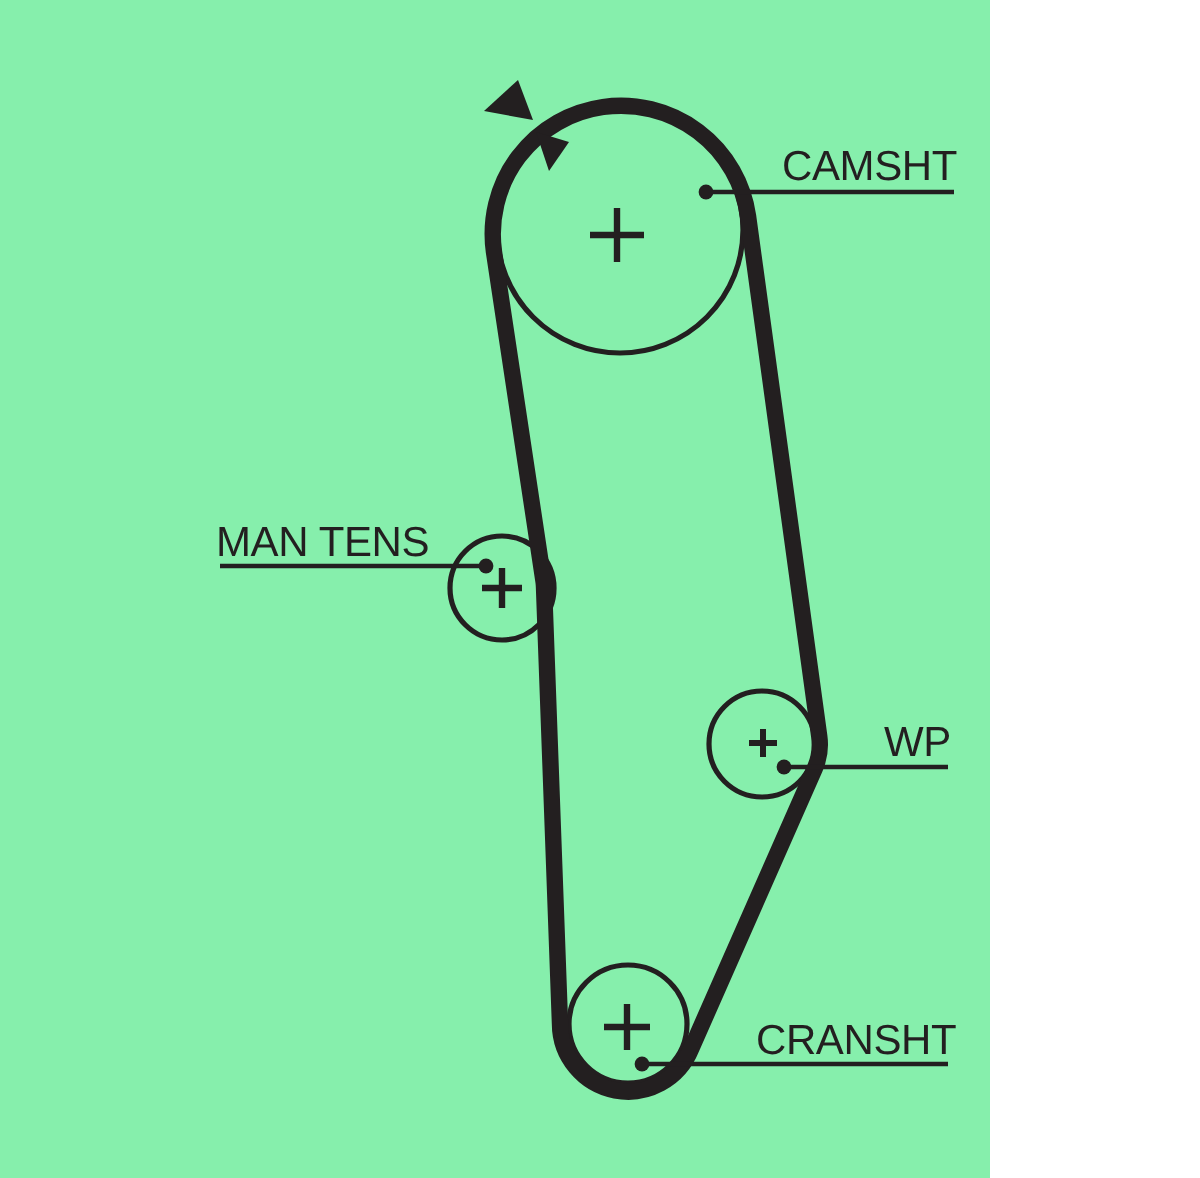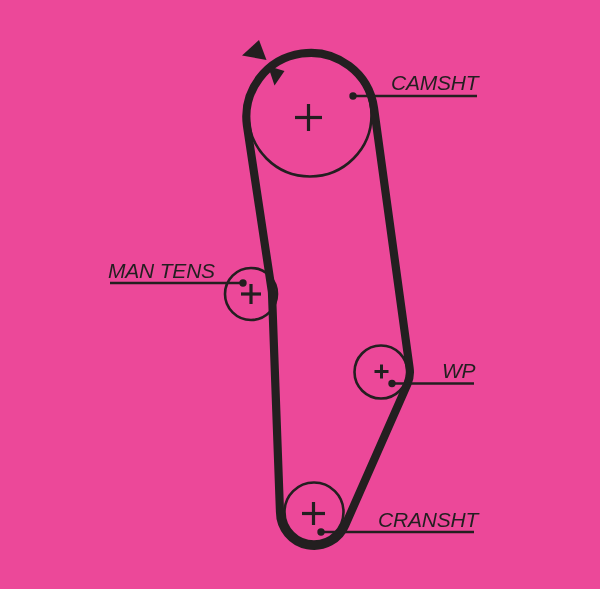--- a/index.html
+++ b/index.html
@@ -2,25 +2,24 @@
 <html><head>
 <meta charset="utf-8">
 <style>
   html, body {
     margin: 0;
     padding: 0;
     background: #ffffff;
   }
   .stage {
     position: relative;
-    width: 600px;
+    width: 495px;
     height: 589px;
-    background: #ec4899;
+    background: #86efac;
     overflow: hidden;
-    font-style: italic;
   }
   svg {
     display: block;
   }
   .diagram-label {
     font-family: "Liberation Sans", "DejaVu Sans", sans-serif;
     font-size: 21px;
     letter-spacing: -0.2px;
     fill: #231f20;
   }

